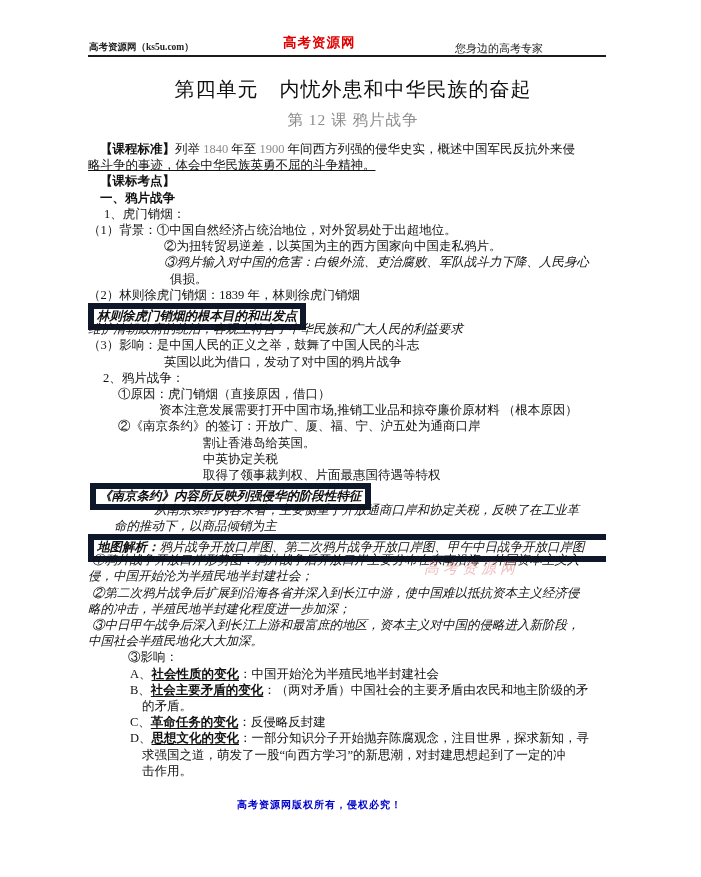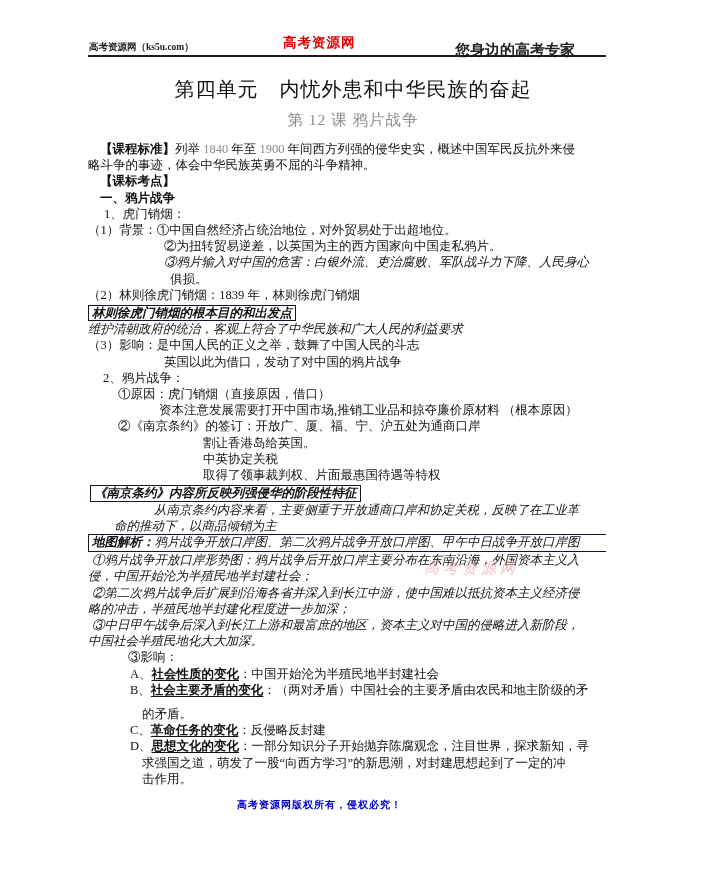--- a/index.html
+++ b/index.html
@@ -3,55 +3,55 @@
 <meta charset="utf-8">
 <style>
   html,body{margin:0;padding:0;}
   .page{
     position:relative;width:606px;height:877px;background:#ffffff;overflow:hidden;
     font-family:"Liberation Serif","DejaVu Serif",serif;color:#111;
   }
   
   .hdr-left{position:absolute;left:89px;top:41px;font-size:9.5px;font-weight:bold;color:#222;}
   .hdr-center{position:absolute;left:283px;top:34px;font-size:13.5px;font-weight:bold;color:#e00000;letter-spacing:1px;}
-  .hdr-right{position:absolute;left:455px;top:41px;font-size:15px;font-weight:bold;color:#222;}
+  .hdr-right{position:absolute;left:455px;top:41px;font-size:11px;font-weight:normal;color:#222;}
   .hdr-rule{position:absolute;left:88px;top:55px;width:530px;height:2px;background:#1c1c1c;}
   
   .doc-title{position:absolute;left:88px;top:76px;width:530px;text-align:center;font-size:20px;color:#101010;letter-spacing:1px;}
   .doc-subtitle{position:absolute;left:88px;top:110px;width:530px;text-align:center;font-size:15.5px;color:#8c8c8c;letter-spacing:1px;}
   
   .body{position:absolute;left:88px;top:141px;width:534px;font-size:12.5px;}
   .line{height:16.2px;line-height:16.2px;white-space:nowrap;}
   .line.lineb{height:18.4px;line-height:18.4px;}
   .b{font-weight:bold;text-align:center;}
   .u{text-decoration:underline;text-underline-offset:2px;}
   .kai{font-style:italic;}
   .num{color:#8a8a8a;}
-  .boxwrap{display:inline-block;border:1px solid #0f172a;padding:0 3px;line-height:14.8px;vertical-align:middle;}
+  .boxwrap{display:inline-block;border:6px solid #0f172a;padding:0 3px;line-height:14.8px;vertical-align:middle;}
   .boxwrap.fullw{display:block;width:100%;box-sizing:border-box;line-height:15.6px;}
   
   .watermark{position:absolute;left:424px;top:559px;font-size:15px;font-style:italic;color:rgba(219,98,98,0.42);letter-spacing:4px;pointer-events:none;}
   
   .footer{position:absolute;left:237px;top:798px;font-size:10px;font-weight:bold;color:#0000cc;letter-spacing:1px;}
 </style>
 </head>
 <body>
 
 <div class="page">
   <div class="hdr-left">高考资源网（ks5u.com）</div>
   <div class="hdr-center">高考资源网</div>
   <div class="hdr-right">您身边的高考专家</div>
   <div class="hdr-rule"></div>
 
   <div class="doc-title">第四单元　内忧外患和中华民族的奋起</div>
   <div class="doc-subtitle">第 12 课 鸦片战争</div>
 
   <div class="body">
       <div class="line" style="padding-left: 12px;"><span class="b">【课程标准】</span><span>列举 </span><span class="num">1840</span><span> 年至 </span><span class="num">1900</span><span> 年间西方列强的侵华史实，概述中国军民反抗外来侵</span></div>
-      <div class="line" style="padding-left: 0px;"><span>略斗争的事迹，体会中华民族英勇不屈的斗争精神。</span></div>
+      <div class="line" style="padding-left: 0px; text-decoration: underline;"><span>略斗争的事迹，体会中华民族英勇不屈的斗争精神。</span></div>
       <div class="line" style="padding-left: 12px;"><span class="b">【课标考点】</span></div>
       <div class="line" style="padding-left: 12px;"><span class="b">一、鸦片战争</span></div>
       <div class="line" style="padding-left: 16px;"><span>1、虎门销烟：</span></div>
       <div class="line" style="padding-left: 0px;"><span>（1）背景：①中国自然经济占统治地位，对外贸易处于出超地位。</span></div>
       <div class="line" style="padding-left: 76px;"><span>②为扭转贸易逆差，以英国为主的西方国家向中国走私鸦片。</span></div>
       <div class="line" style="padding-left: 76px; font-style: italic;"><span>③鸦片输入对中国的危害：白银外流、吏治腐败、军队战斗力下降、人民身心</span></div>
       <div class="line" style="padding-left: 82px;"><span>俱损。</span></div>
       <div class="line" style="padding-left: 0px;"><span>（2）林则徐虎门销烟：1839 年，林则徐虎门销烟</span></div>
       <div class="line lineb kai" style="padding-left: 0px;"><span class="boxwrap"><span class="b">林则徐虎门销烟的根本目的和出发点</span></span></div>
       <div class="line kai" style="padding-left: 0px;"><span>维护清朝政府的统治，客观上符合了中华民族和广大人民的利益要求</span></div>
@@ -72,21 +72,21 @@
       </div>
       <div class="line kai" style="padding-left: 4px;"><span>①鸦片战争开放口岸形势图：鸦片战争后开放口岸主要分布在东南沿海，外国资本主义入</span></div>
       <div class="line kai" style="padding-left: 0px;"><span>侵，中国开始沦为半殖民地半封建社会；</span></div>
       <div class="line kai" style="padding-left: 4px;"><span>②第二次鸦片战争后扩展到沿海各省并深入到长江中游，使中国难以抵抗资本主义经济侵</span></div>
       <div class="line kai" style="padding-left: 0px;"><span>略的冲击，半殖民地半封建化程度进一步加深；</span></div>
       <div class="line kai" style="padding-left: 4px;"><span>③中日甲午战争后深入到长江上游和最富庶的地区，资本主义对中国的侵略进入新阶段，</span></div>
       <div class="line kai" style="padding-left: 0px;"><span>中国社会半殖民地化大大加深。</span></div>
       <div class="line" style="padding-left: 40px;"><span>③影响：</span></div>
       <div class="line" style="padding-left: 42px;"><span>A、</span><span class="b u">社会性质的变化</span><span>：中国开始沦为半殖民地半封建社会</span></div>
       <div class="line" style="padding-left: 42px;"><span>B、</span><span class="b u">社会主要矛盾的变化</span><span>：（两对矛盾）中国社会的主要矛盾由农民和地主阶级的矛</span></div>
-      <div class="line" style="padding-left: 54px; margin-top: 8px;"><span>的矛盾。</span></div>
+      <div class="line" style="padding-left: 54px;"><span>的矛盾。</span></div>
       <div class="line" style="padding-left: 42px;"><span>C、</span><span class="b u">革命任务的变化</span><span>：反侵略反封建</span></div>
       <div class="line" style="padding-left: 42px;"><span>D、</span><span class="b u">思想文化的变化</span><span>：一部分知识分子开始抛弃陈腐观念，注目世界，探求新知，寻</span></div>
       <div class="line" style="padding-left: 54px;"><span>求强国之道，萌发了一股“向西方学习”的新思潮，对封建思想起到了一定的冲</span></div>
       <div class="line" style="padding-left: 54px;"><span>击作用。</span></div>
     </div>
 
   <div class="watermark">高考资源网</div>
   <div class="footer">高考资源网版权所有，侵权必究！</div>
 </div>
 

